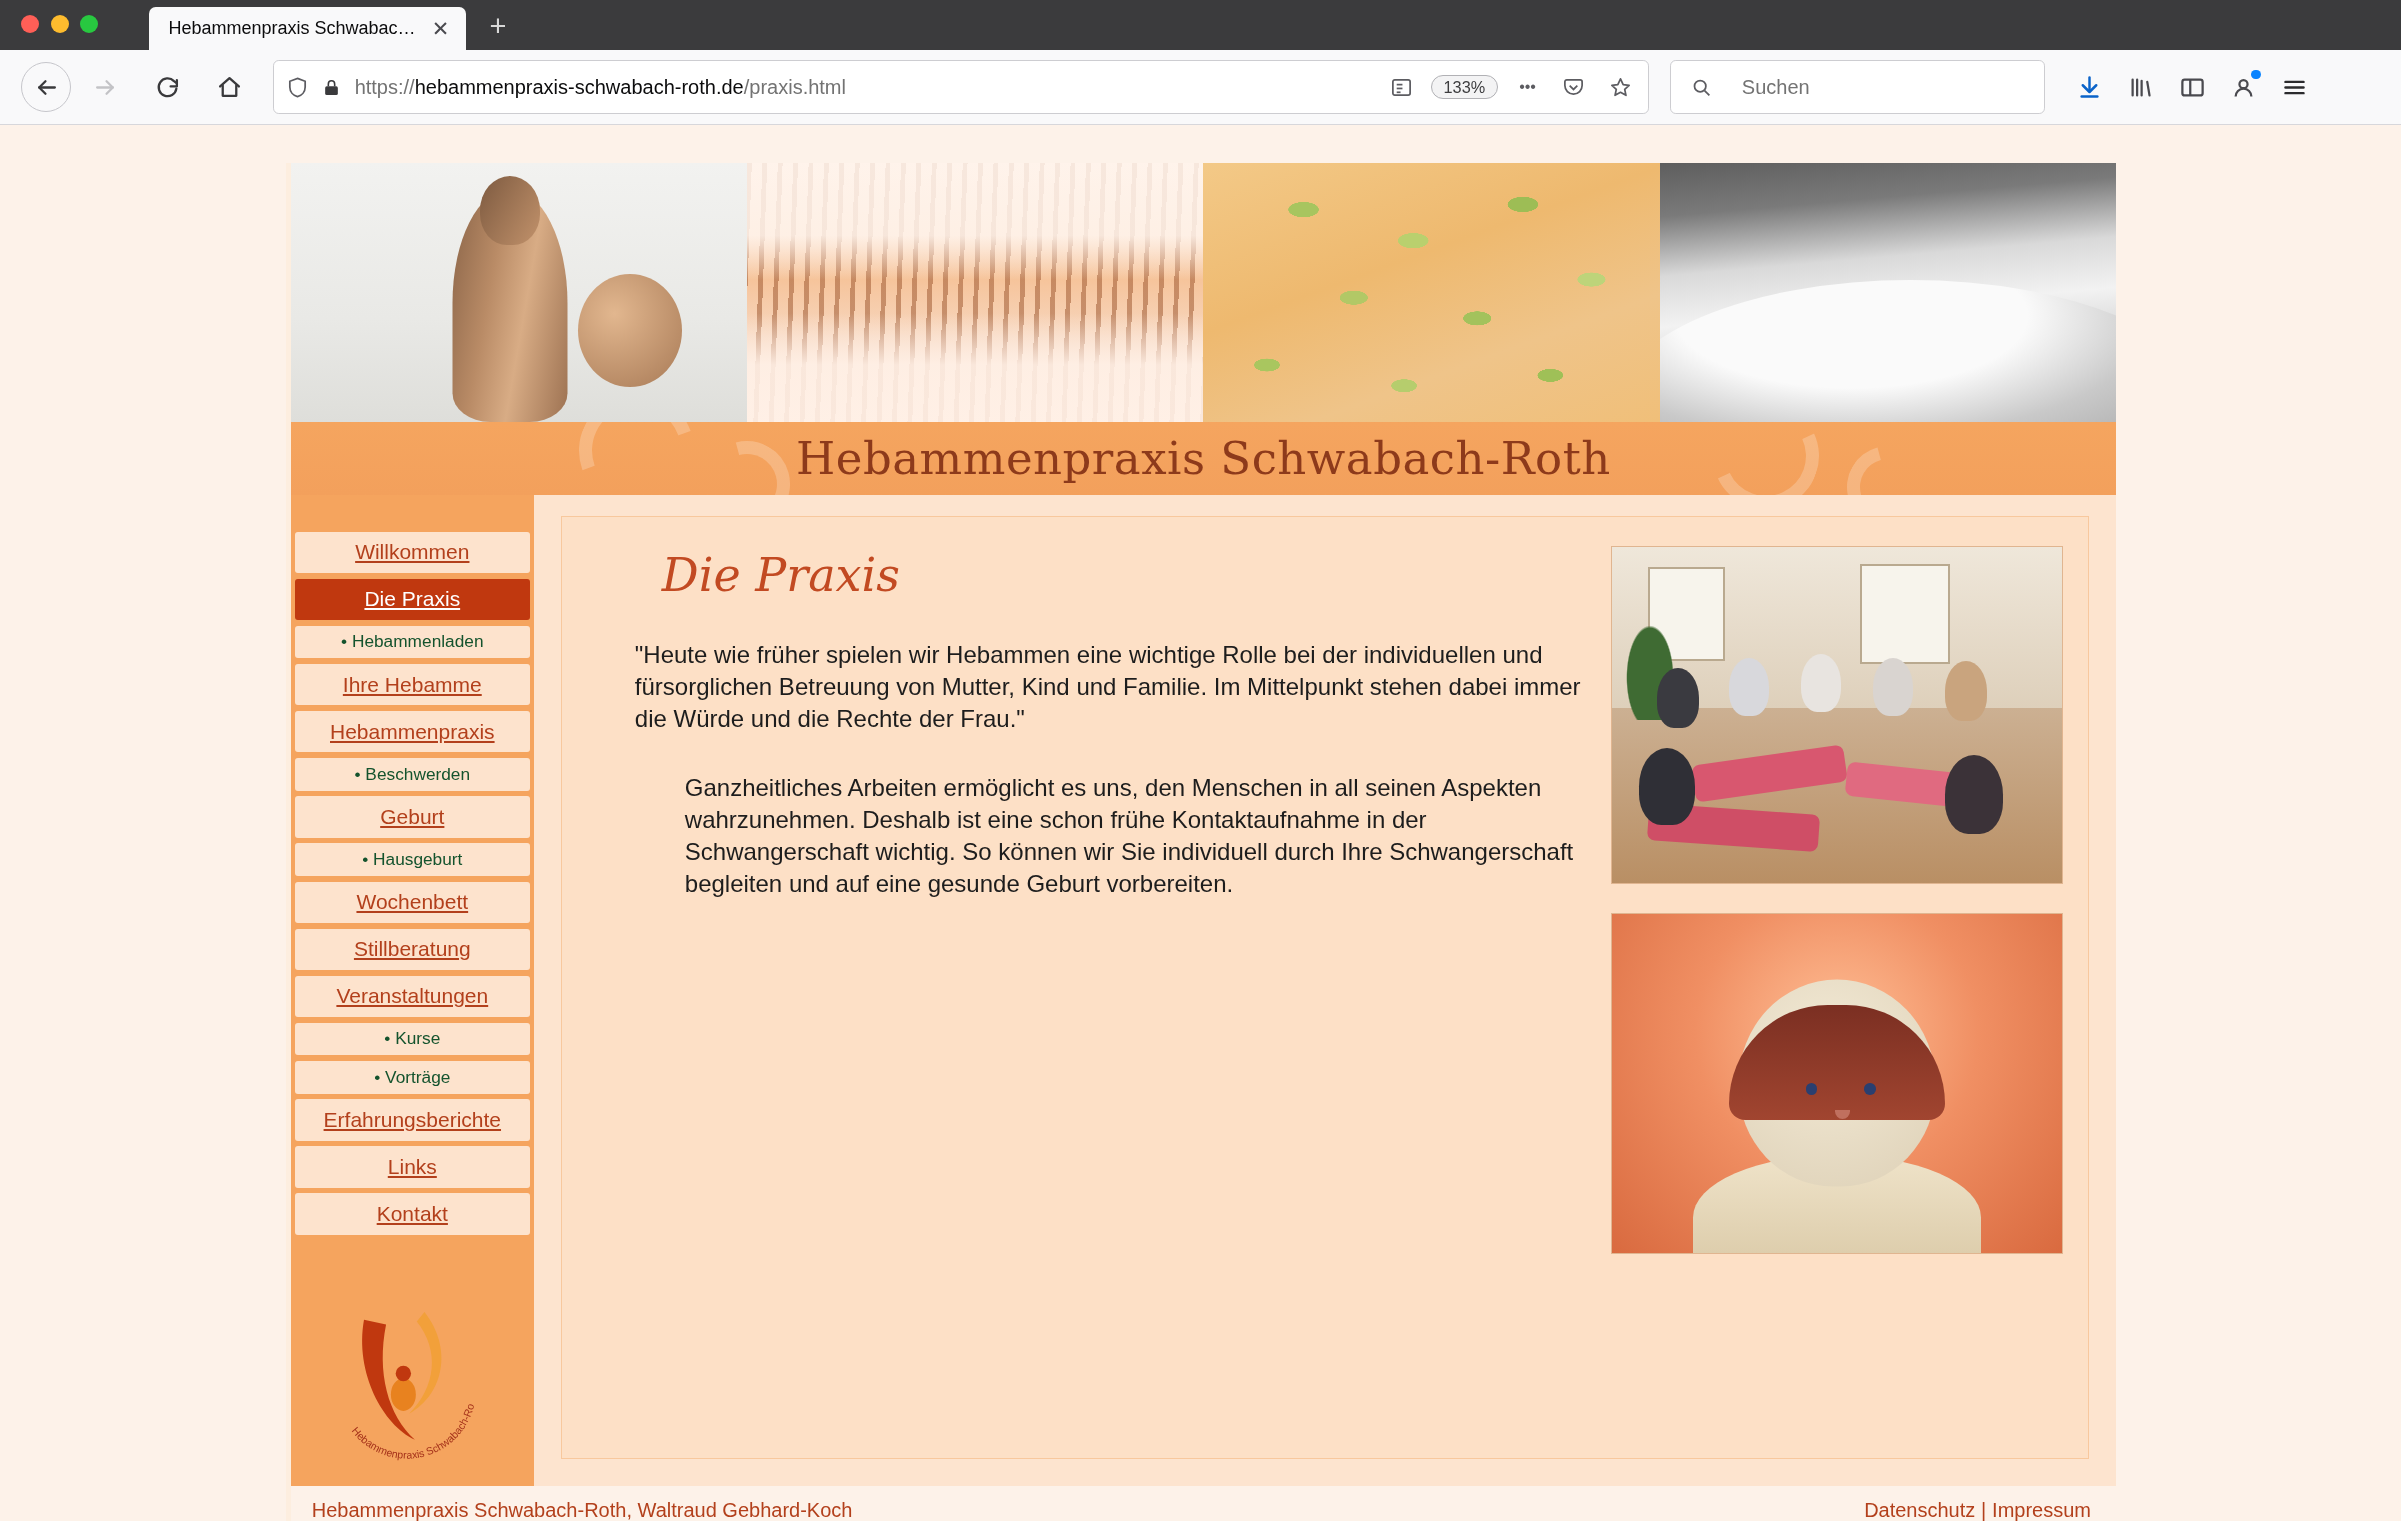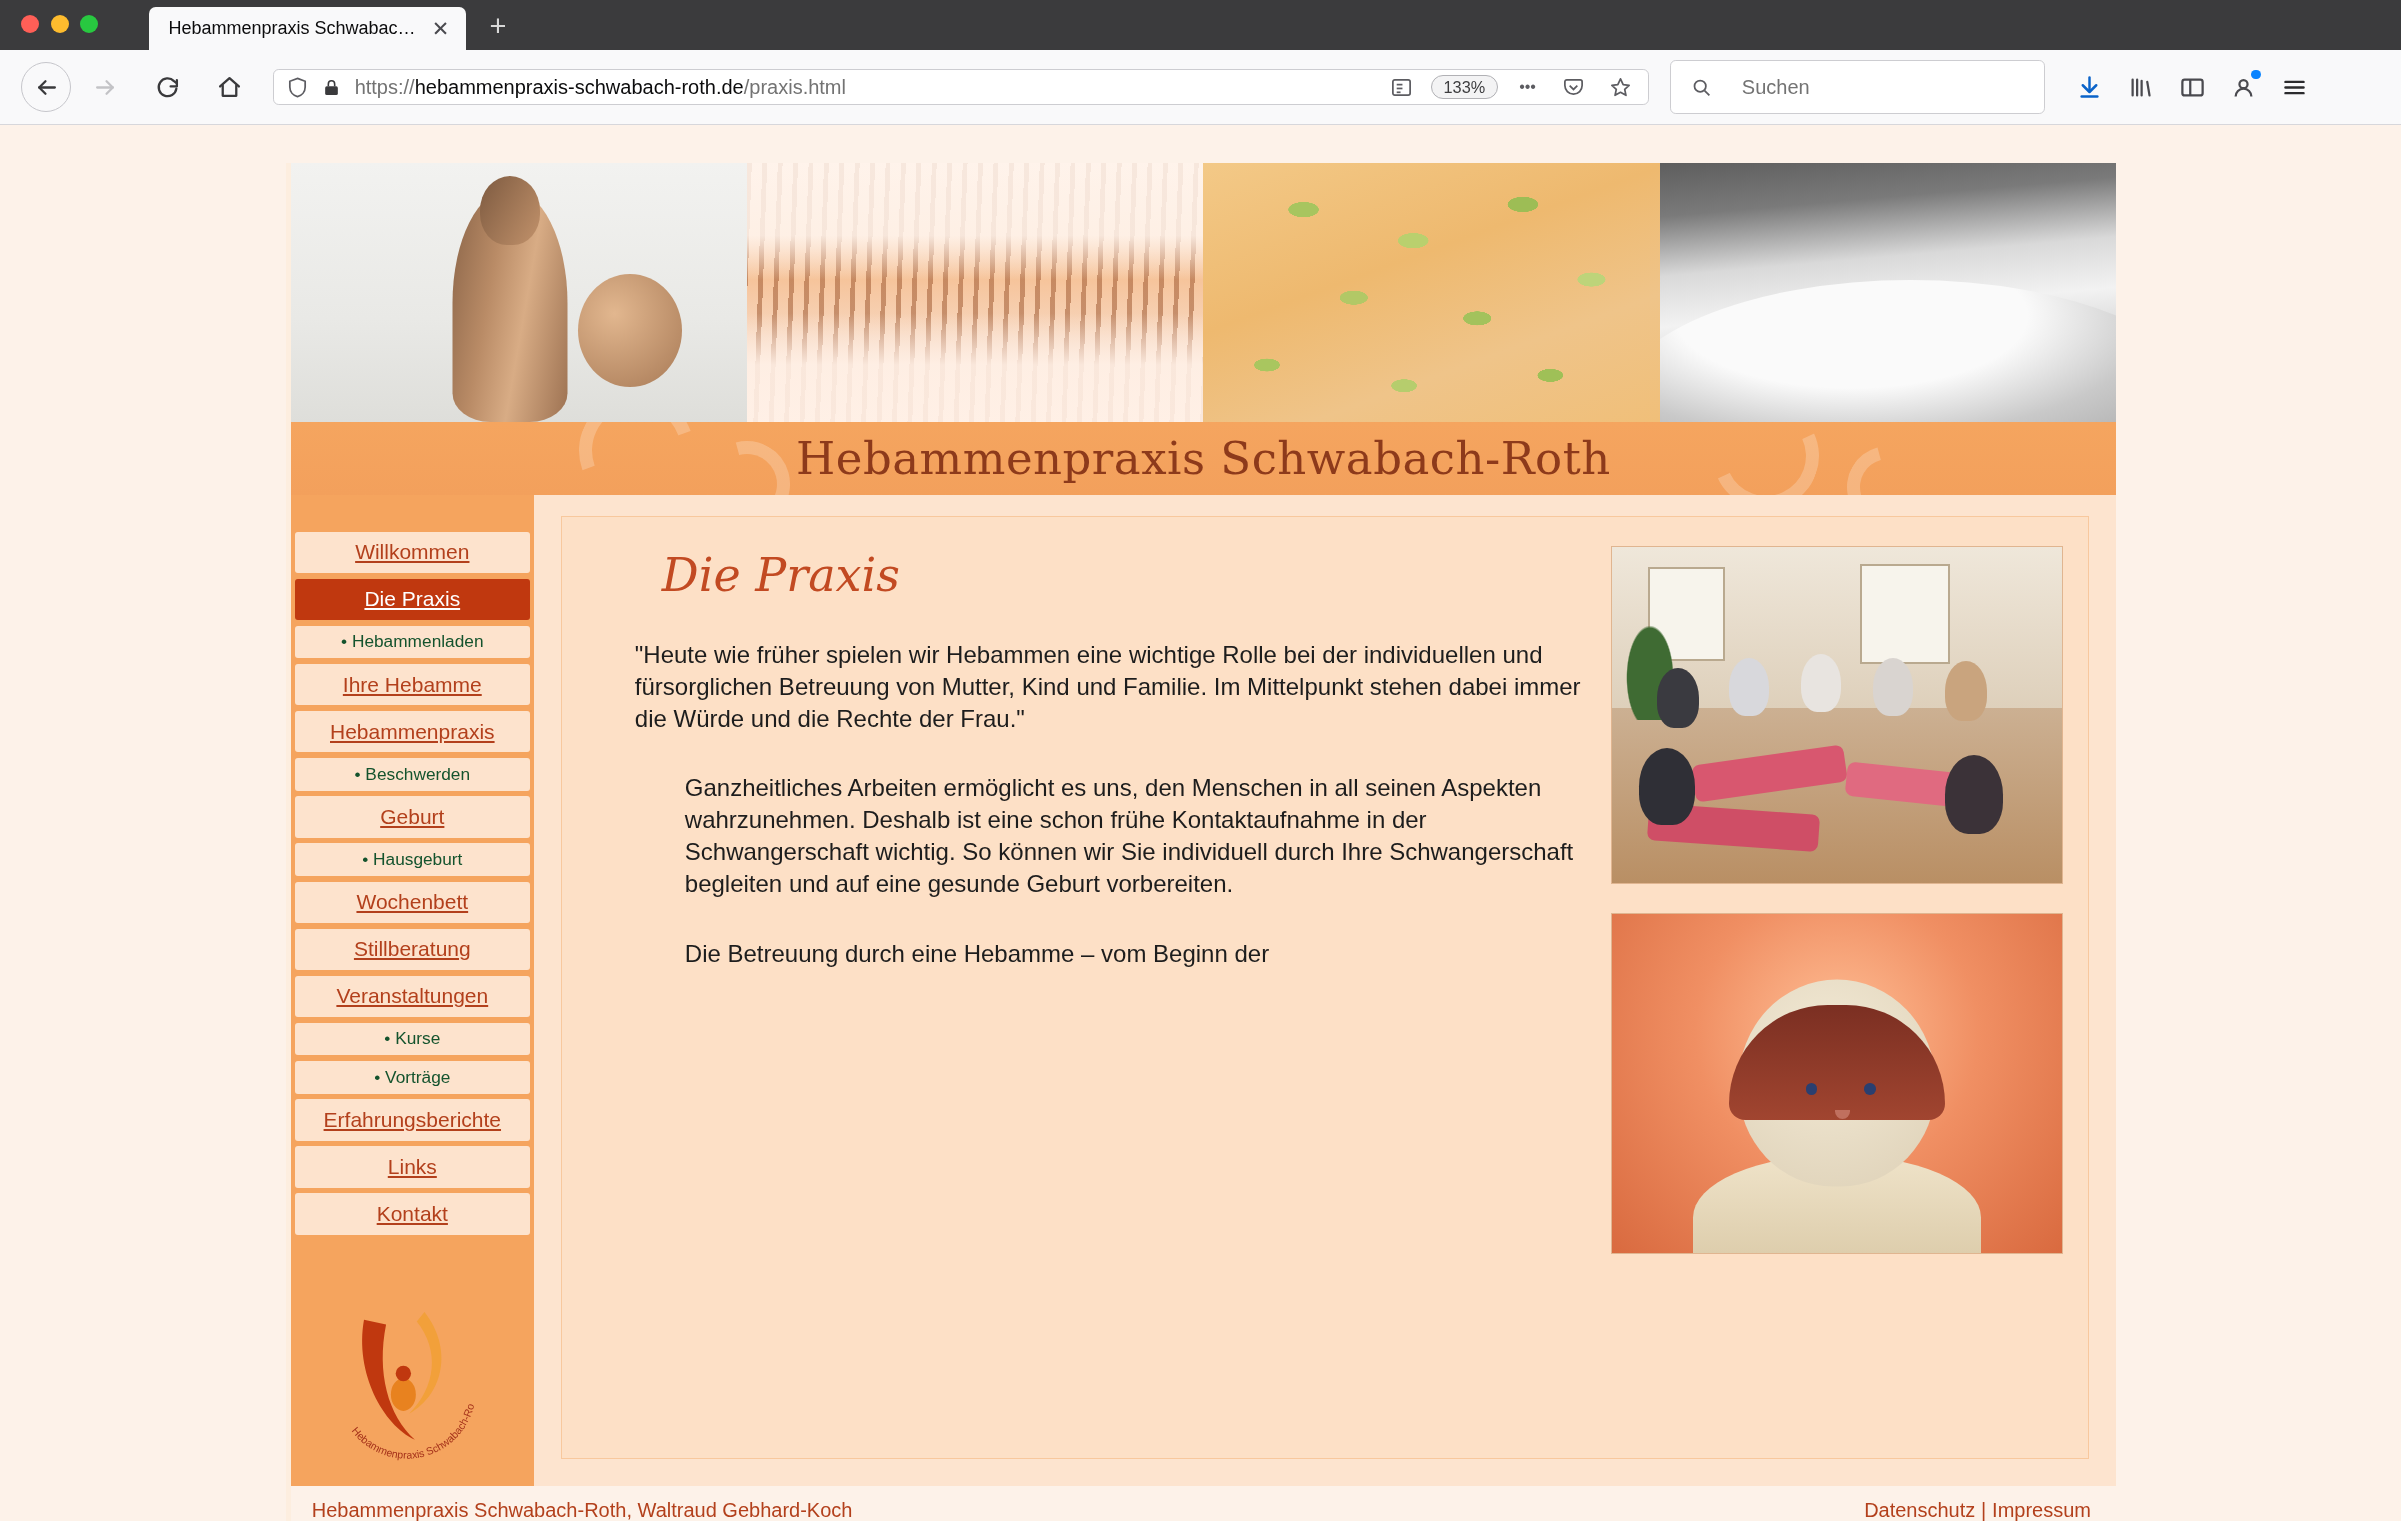--- a/index.html
+++ b/index.html
@@ -81,21 +81,21 @@
   }
   .navbtn.back {
     border: 1.9px solid #c6c6cb;
     border-radius: 50%;
     width: 50px; height: 50px;
   }
   .navbtn.disabled { color: #c3c3c6; }
 
   .urlbar {
     flex: 1;
-    height: 36px;
+    height: 54px;
     background: #fff;
     border: 1px solid #cdcdd1;
     border-radius: 5.8px;
     display: flex; align-items: center;
     margin: 0 13.4px 0 9.6px;
     padding: 0 11.5px;
     gap: 13.4px;
     max-width: 1376px;
   }
   .urlbar .shieldicon, .urlbar .lockicon { color: #5c5c61; display:flex; align-items:center;}
@@ -541,21 +541,20 @@
             </div>
           </div>
 
           <div class="content">
             <div class="content-card">
 
               <div class="col-text">
                 <div class="page-head">Die Praxis</div>
                 <div class="quote">"Heute wie früher spielen wir Hebammen eine wichtige Rolle bei der individuellen und fürsorglichen Betreuung von Mutter, Kind und Familie. Im Mittelpunkt stehen dabei immer die Würde und die Rechte der Frau."</div>
                 <div class="para">Ganzheitliches Arbeiten ermöglicht es uns, den Menschen in all seinen Aspekten wahrzunehmen. Deshalb ist eine schon frühe Kontaktaufnahme in der Schwangerschaft wichtig. So können wir Sie individuell durch Ihre Schwangerschaft begleiten und auf eine gesunde Geburt vorbereiten.</div>
-                <div class="para">Die Betreuung durch eine Hebamme – vom Beginn der</div>
               </div>
 
               <div class="col-img">
                 <div class="img-frame img-course">
                   <div class="wall"></div>
                   <div class="win w1"></div>
                   <div class="win w2"></div>
                   <div class="plant"></div>
                   <div class="mat m1"></div>
                   <div class="mat m2"></div>

